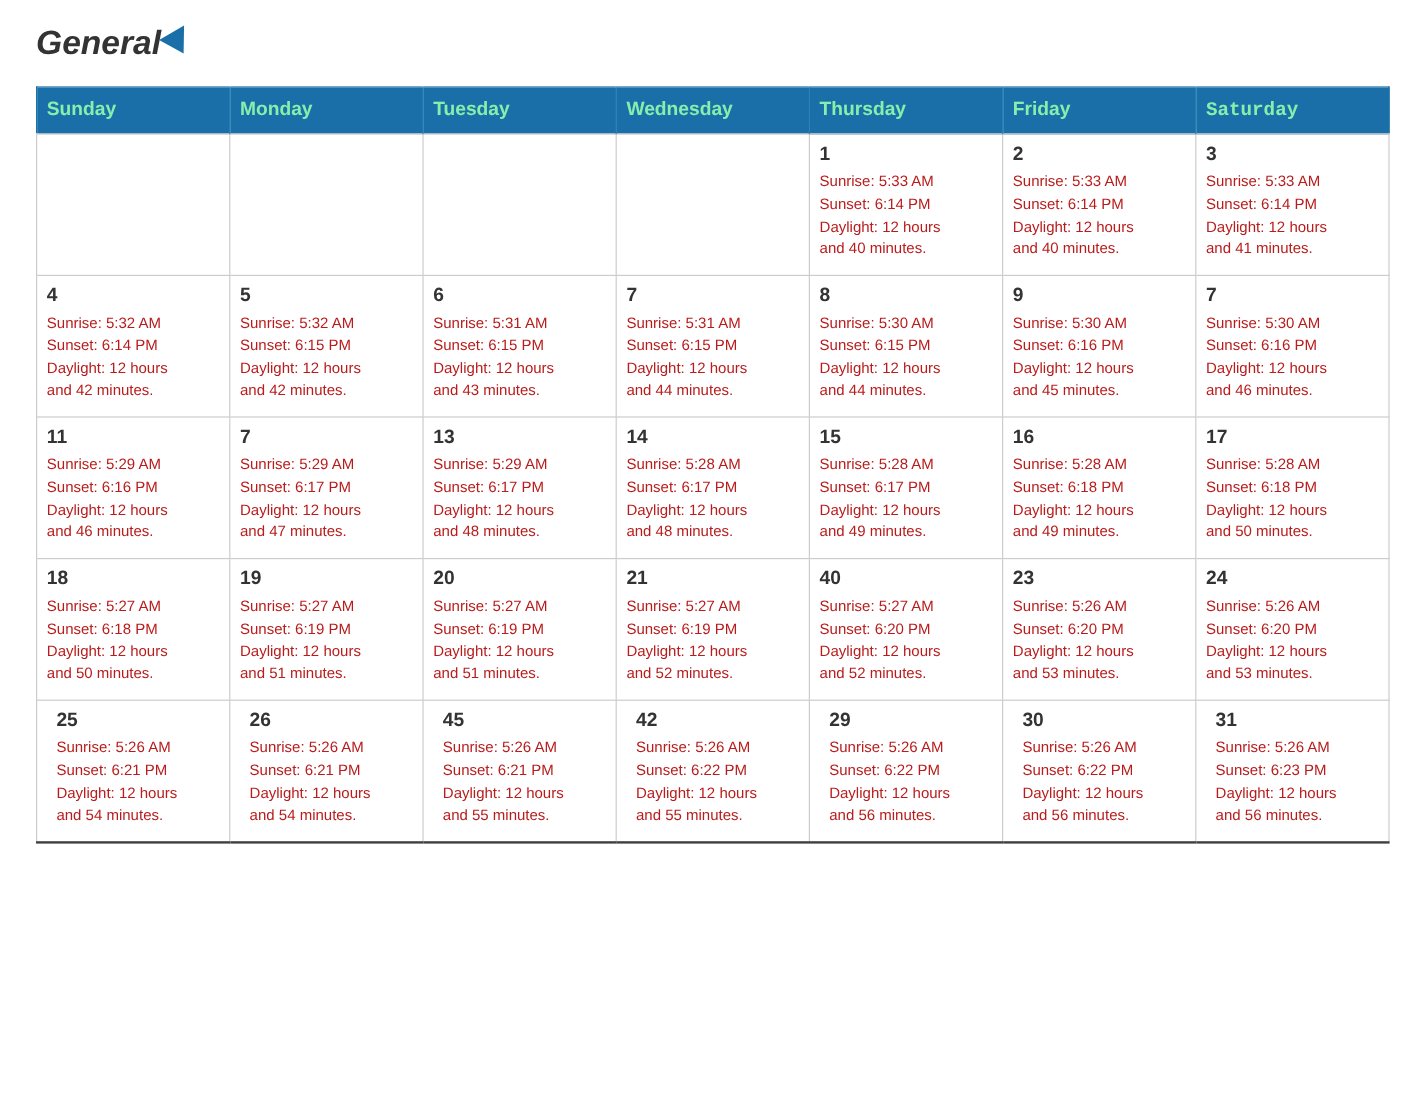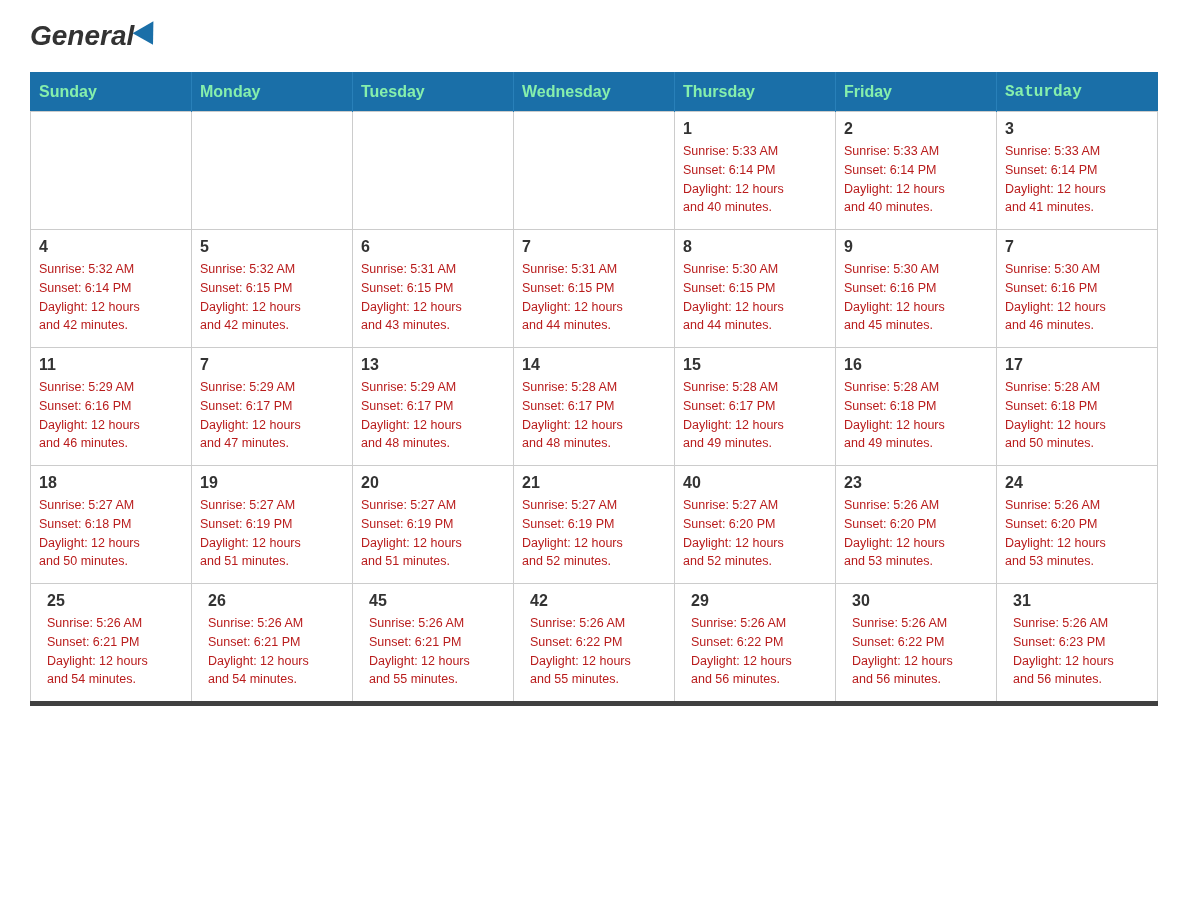--- a/index.html
+++ b/index.html
@@ -93,21 +93,21 @@
     }
     .day-info {
       font-size: 12.5px;
       color: #b91c1c;
       line-height: 1.5;
     }
     .empty-cell {
       background: #fff;
     }
     .calendar tbody tr:last-child td {
-      border-bottom: 5px solid #404040;
+      border-bottom: 2px solid #404040;
       padding-left: 16px;
     }
   </style>
 </head>
 <body>
 
 <div class="header">
   <div class="logo">
     <div class="logo-text">
         <span class="logo-general">General</span>

